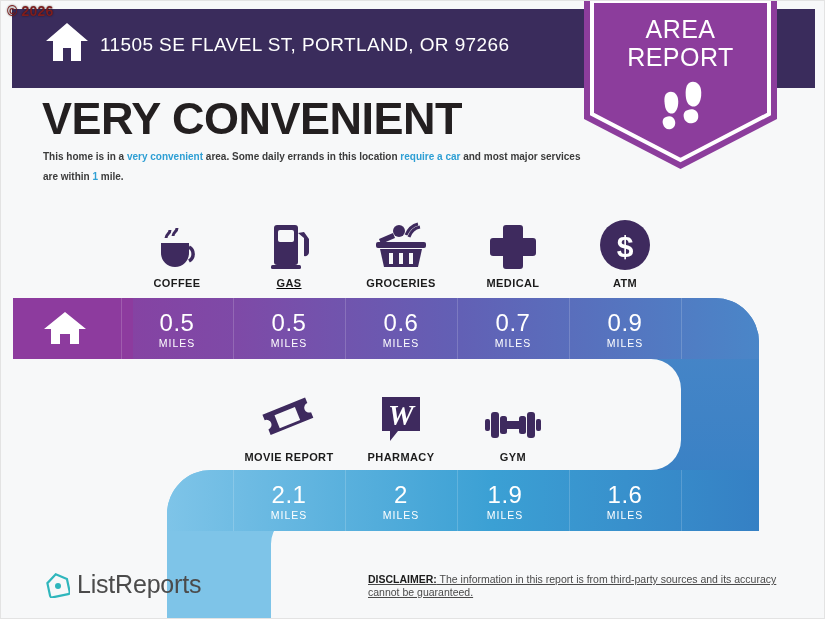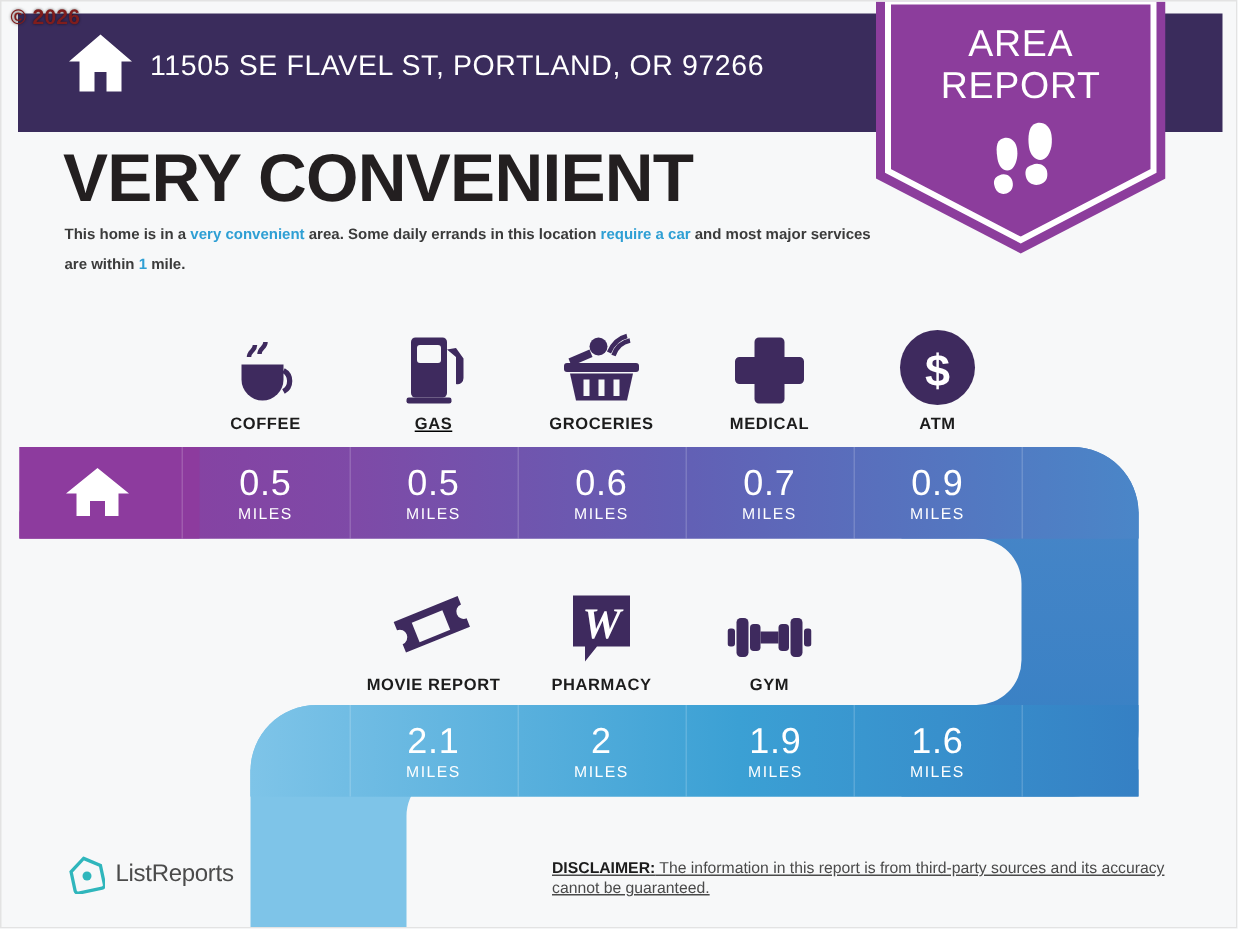--- a/index.html
+++ b/index.html
@@ -87,21 +87,21 @@
   .val-cell .unit{font-size:10.5px;letter-spacing:1px;margin-top:1px;}
   .cell-sep{
     position:absolute;width:1px;background:rgba(255,255,255,.17);z-index:7;
   }
 
   
   #logo-wrap{
     position:absolute;left:45px;top:569px;display:flex;align-items:center;z-index:20;
   }
   #logo-text{
-    margin-left:7px;font-size:16px;color:#4b4b4b;letter-spacing:-.2px;
+    margin-left:7px;font-size:25px;color:#4b4b4b;letter-spacing:-.2px;
   }
   #disclaimer{
     position:absolute;left:367px;top:572px;width:420px;
     font-size:10.5px;line-height:13px;color:#4a4a4a;z-index:20;text-decoration:underline;
   }
   #disclaimer b{color:#1c1c1c;}
 </style>
 </head>
 <body>
 
@@ -317,21 +317,21 @@
     <div class="cell-sep" style="left:680px;top:0;height:61px;"></div>
 
     <div class="val-cell" style="left:232px;top:12px;">
       <div class="num">2.1</div>
       <div class="unit">MILES</div>
     </div>
     <div class="val-cell" style="left:344px;top:12px;">
       <div class="num">2</div>
       <div class="unit">MILES</div>
     </div>
-    <div class="val-cell" style="left:460px;top:12px;">
+    <div class="val-cell" style="left:448px;top:12px;">
       <div class="num">1.9</div>
       <div class="unit">MILES</div>
     </div>
     <div class="val-cell" style="left:568px;top:12px;">
       <div class="num">1.6</div>
       <div class="unit">MILES</div>
     </div>
   </div>
 
   <div id="logo-wrap">

